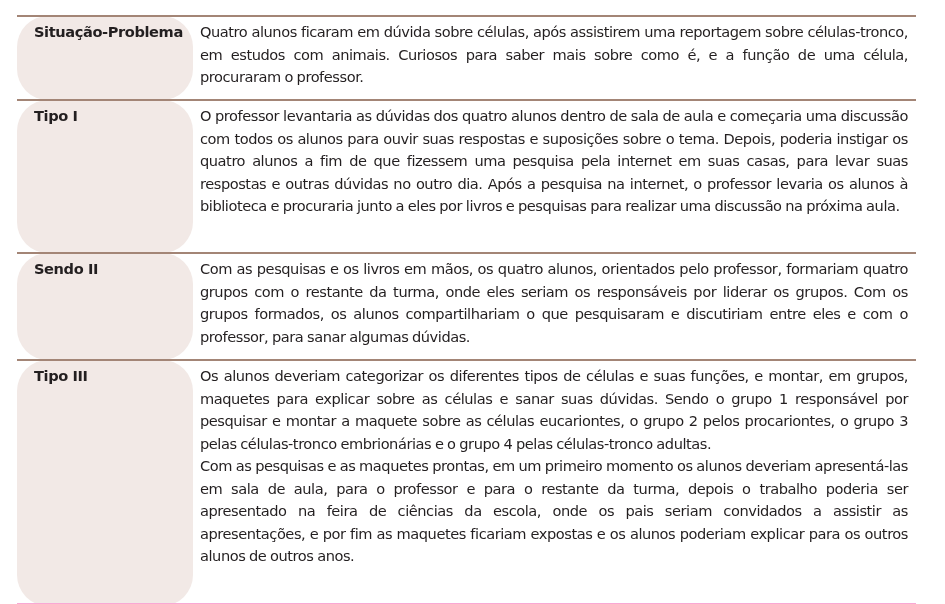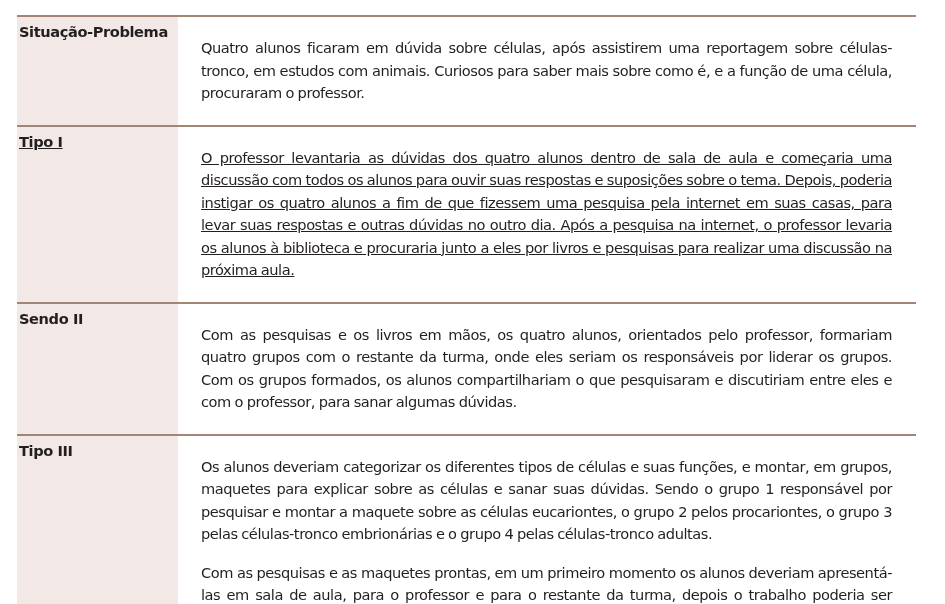--- a/index.html
+++ b/index.html
@@ -32,33 +32,34 @@
     td {
       vertical-align: top;
       padding: 4px 8px 4px 7px;
       line-height: 22.5px;
     }
     td.label {
       width: 153px;
       background: #f2e9e6;
       font-weight: bold;
       letter-spacing: -0.4px;
-      padding-left: 2px;
+      padding-left: 17px;
       padding-right: 6px;
+      border-radius: 31px;
     }
     td.content {
       text-align: justify;
       letter-spacing: -0.45px;
       word-spacing: -0.5px;
     }
     td.content p {
-      margin: 16px;
+      margin: 0;
     }
     .row-sp td { height: 74px; }
-    .row-t1 td { height: 143px; text-decoration: underline; }
+    .row-t1 td { height: 143px; }
     .row-t2 td { height: 97px; }
     .row-t3 td { height: 234px; }
   </style>
 </head>
 <body>
 
 <div class="wrap">
   <table>
     <tbody>
       <tr class="row-sp">

